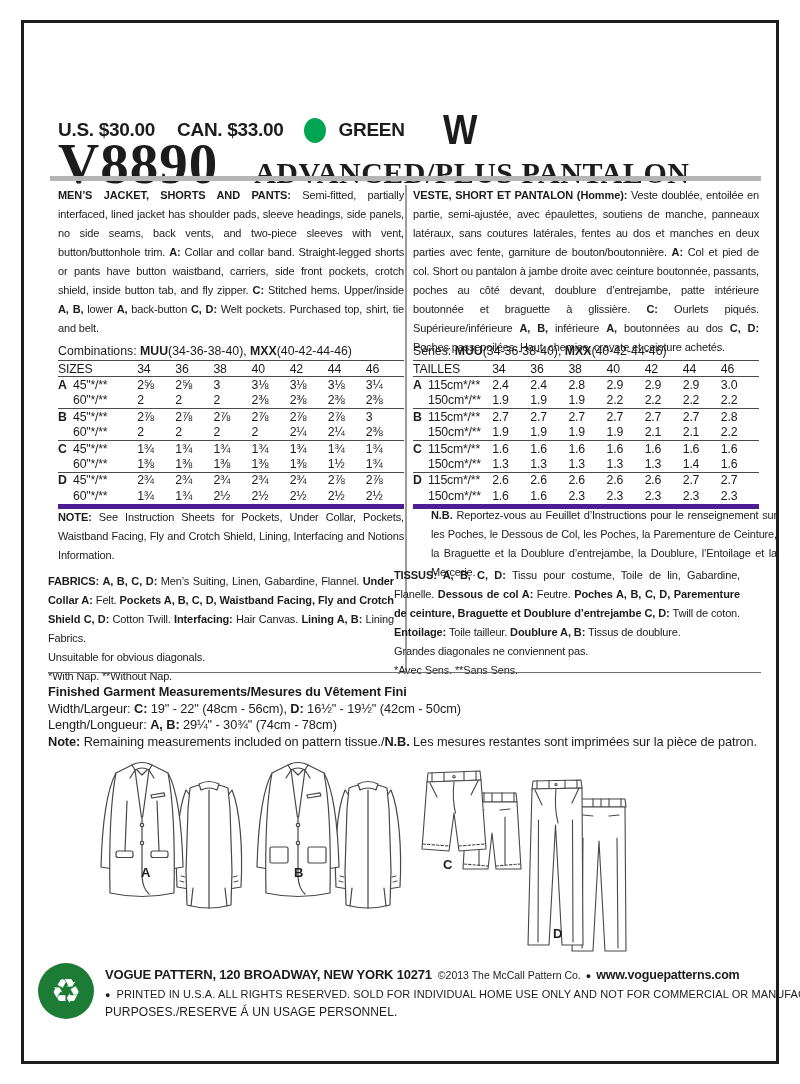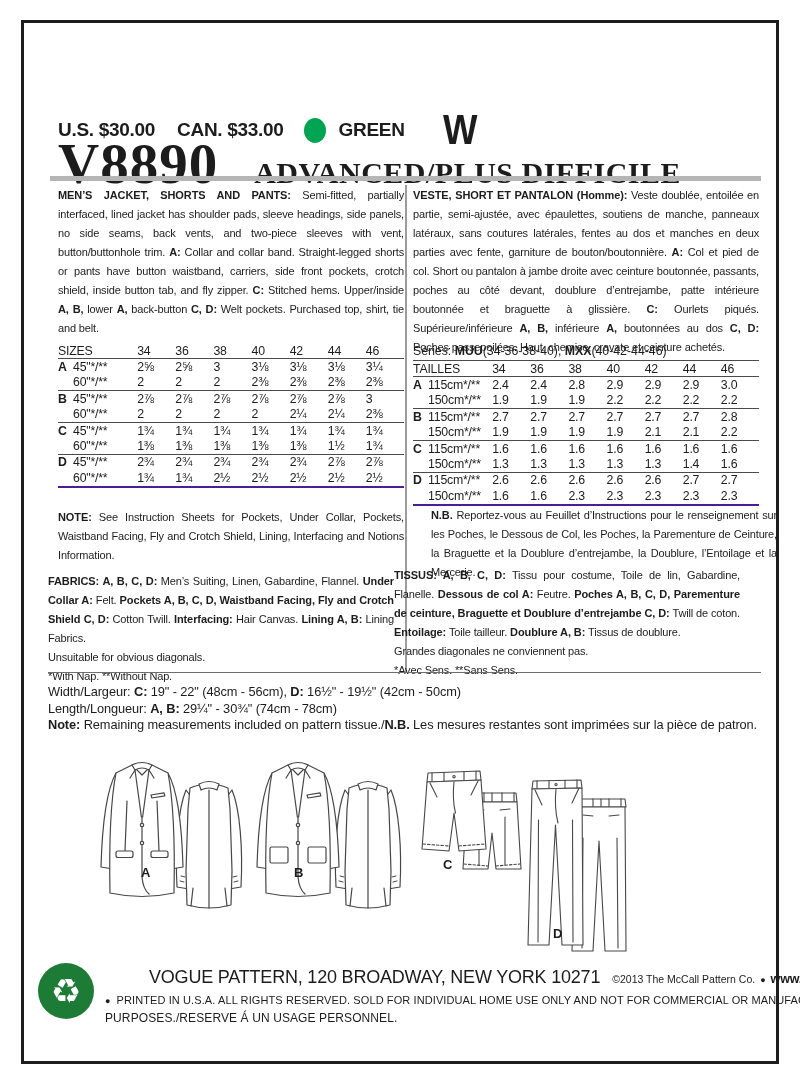--- a/index.html
+++ b/index.html
@@ -29,21 +29,21 @@
   .en-fab{left:24px;top:549px;}
   .fr-nb{left:407px;top:483px;}
   .fr-tis{left:370px;top:543px;}
   .para b{letter-spacing:-0.1px;}
 
   
   .tbl{position:absolute;width:346px;}
   .en-tbl{left:34px;top:320px;}
   .fr-tbl{left:389px;top:320px;}
   .tbl-head{font-size:12.3px;line-height:16px;border-bottom:1px solid #4a4a4a;padding-bottom:1px;white-space:nowrap;}
-  table.yardage{width:100%;border-collapse:collapse;border-bottom:2px solid #4c1d95;
+  table.yardage{width:100%;border-collapse:collapse;border-bottom:5px solid #4c1d95;
                 font-size:12.3px;letter-spacing:-0.2px;}
   table.yardage td{padding:0;height:15.4px;vertical-align:middle;white-space:nowrap;}
   table.yardage tr.hd td{border-bottom:1px solid #4a4a4a;}
   table.yardage tr.grp td{border-top:1px solid #4a4a4a;}
   td.c-vw{width:15px;}
   td.c-lb{width:64px;}
   td.c-n{width:38px;}
 
   
   .rule-mid{position:absolute;left:24px;top:649px;width:713px;height:1px;background:#6e6e6e;}
@@ -54,22 +54,22 @@
   .illo{position:absolute;}
   .illo svg{display:block;}
   .view-label{position:absolute;font-size:13px;font-weight:700;}
 
   
   .footer{position:absolute;left:14px;top:940px;display:flex;}
   .recycle{width:56px;height:56px;border-radius:50%;display:flex;align-items:center;justify-content:center;margin-right:11px;}
   .recycle span{color:#fff;font-size:34px;line-height:1;font-family:"DejaVu Sans",sans-serif;}
   .foot-text{padding-top:4px;width:655px;}
   .f1{display:flex;align-items:baseline;white-space:nowrap;}
-  .addr{font-weight:400;font-size:18px;letter-spacing:-0.2px;margin-left:44px;}
-  .copy{font-size:10.5px;margin-left:12px;}
+  .addr{font-weight:700;font-size:13px;letter-spacing:-0.2px;}
+  .copy{font-size:10.5px;margin-left:6px;}
   .bull{font-size:9px;margin:0 5px;}
   .site{font-size:12.5px;font-weight:700;letter-spacing:-0.2px;}
   .f2{margin-top:6px;font-size:11px;letter-spacing:0.1px;display:flex;align-items:baseline;white-space:nowrap;}
   .f2 .bull2{font-size:9px;margin-right:6px;}
   .f3{margin-top:5px;font-size:12px;letter-spacing:0.1px;}
 </style>
 </head>
 <body>
 
 <div class="page">
@@ -77,29 +77,30 @@
 
     <div class="price-row">
       <span class="price-us">U.S. $30.00</span>
       <span>CAN. $33.00</span>
       <span class="dot" id="greenDot" style="background: rgb(0, 165, 81);"></span>
       <span>GREEN</span>
       <span class="wmark">W</span>
     </div>
     <div class="title-row">
       <span class="pnum">V8890</span>
-      <span class="diff">ADVANCED/PLUS DIFFICILE</span>
+      <span class="diff">ADVANCED/PLUS PANTALON</span>
     </div>
     <div class="gray-bar"></div>
 
     <div class="vdiv"></div>
     <div class="blk para en-desc"><b>MEN’S JACKET, SHORTS AND PANTS:</b> Semi-fitted, partially interfaced, lined jacket has shoulder pads, sleeve headings, side panels, no side seams, back vents, and two-piece sleeves with vent, button/buttonhole trim. <b>A:</b> Collar and collar band. Straight-legged shorts or pants have button waistband, carriers, side front pockets, crotch shield, inside button tab, and fly zipper. <b>C:</b> Stitched hems. Upper/inside <b>A, B,</b> lower <b>A,</b> back-button <b>C, D:</b> Welt pockets. Purchased top, shirt, tie and belt.</div>
     <div class="blk para fr-desc"><b>VESTE, SHORT ET PANTALON (Homme):</b> Veste doublée, entoilée en partie, semi-ajustée, avec épaulettes, soutiens de manche, panneaux latéraux, sans coutures latérales, fentes au dos et manches en deux parties avec fente, garniture de bouton/boutonnière. <b>A:</b> Col et pied de col. Short ou pantalon à jambe droite avec ceinture boutonnée, passants, poches au côté devant, doublure d’entrejambe, patte intérieure boutonnée et braguette à glissière. <b>C:</b> Ourlets piqués. Supérieure/inférieure <b>A, B,</b> inférieure <b>A,</b> boutonnées au dos <b>C, D:</b> Poches passepoilées. Haut, chemise, cravate et ceinture achetés.</div>
 
     <div class="tbl en-tbl">
+      <div class="tbl-head">Combinations: <b>MUU</b>(34-36-38-40), <b>MXX</b>(40-42-44-46)</div>
       <table class="yardage">
           <tbody>
             <tr class="hd">
               <td class="c-lb" colspan="2">SIZES</td>
               <td class="c-n">34</td>
               <td class="c-n">36</td>
               <td class="c-n">38</td>
               <td class="c-n">40</td>
               <td class="c-n">42</td>
               <td class="c-n">44</td>
@@ -302,20 +303,21 @@
         </table>
     </div>
 
     <div class="blk para en-note"><b>NOTE:</b> See Instruction Sheets for Pockets, Under Collar, Pockets, Waistband Facing, Fly and Crotch Shield, Lining, Interfacing and Notions Information.</div>
     <div class="blk para en-fab"><b>FABRICS: A, B, C, D:</b> Men’s Suiting, Linen, Gabardine, Flannel. <b>Under Collar A:</b> Felt. <b>Pockets A, B, C, D, Waistband Facing, Fly and Crotch Shield C, D:</b> Cotton Twill. <b>Interfacing:</b> Hair Canvas. <b>Lining A, B:</b> Lining Fabrics.<br>Unsuitable for obvious diagonals.<br>*With Nap. **Without Nap.</div>
     <div class="blk para fr-nb"><b>N.B.</b> Reportez-vous au Feuillet d’Instructions pour le renseignement sur les Poches, le Dessous de Col, les Poches, la Parementure de Ceinture, la Braguette et la Doublure d’entrejambe, la Doublure, l’Entoilage et la Mercerie.</div>
     <div class="blk para fr-tis"><b>TISSUS: A, B, C, D:</b> Tissu pour costume, Toile de lin, Gabardine, Flanelle. <b>Dessous de col A:</b> Feutre. <b>Poches A, B, C, D, Parementure de ceinture, Braguette et Doublure d’entrejambe C, D:</b> Twill de coton. <b>Entoilage:</b> Toile tailleur. <b>Doublure A, B:</b> Tissus de doublure.<br>Grandes diagonales ne conviennent pas.<br>*Avec Sens. **Sans Sens.</div>
 
     <div class="rule-mid"></div>
     <div class="finished">
+      <div class="fin-title">Finished Garment Measurements/Mesures du Vêtement Fini</div>
       <div class="fin-line">Width/Largeur: <b>C:</b> 19" - 22" (48cm - 56cm), <b>D:</b> 16½" - 19½" (42cm - 50cm)</div>
       <div class="fin-line">Length/Longueur: <b>A, B:</b> 29¼" - 30¾" (74cm - 78cm)</div>
       <div class="fin-line"><b>Note:</b> Remaining measurements included on pattern tissue./<b>N.B.</b> Les mesures restantes sont imprimées sur la pièce de patron.</div>
     </div>
 
     <div class="illo" style="left:70px;top:736px;">
       <svg width="152" height="156" viewBox="0 0 152 156">
         <g fill="#fff" stroke="#474747" stroke-width="1.2" stroke-linejoin="round" stroke-linecap="round">
           <g transform="translate(82,18)">
             <path d="M10,13 C2,32 -1,72 1,110 L13,112 C11,77 12,43 16,21 Z"></path>

